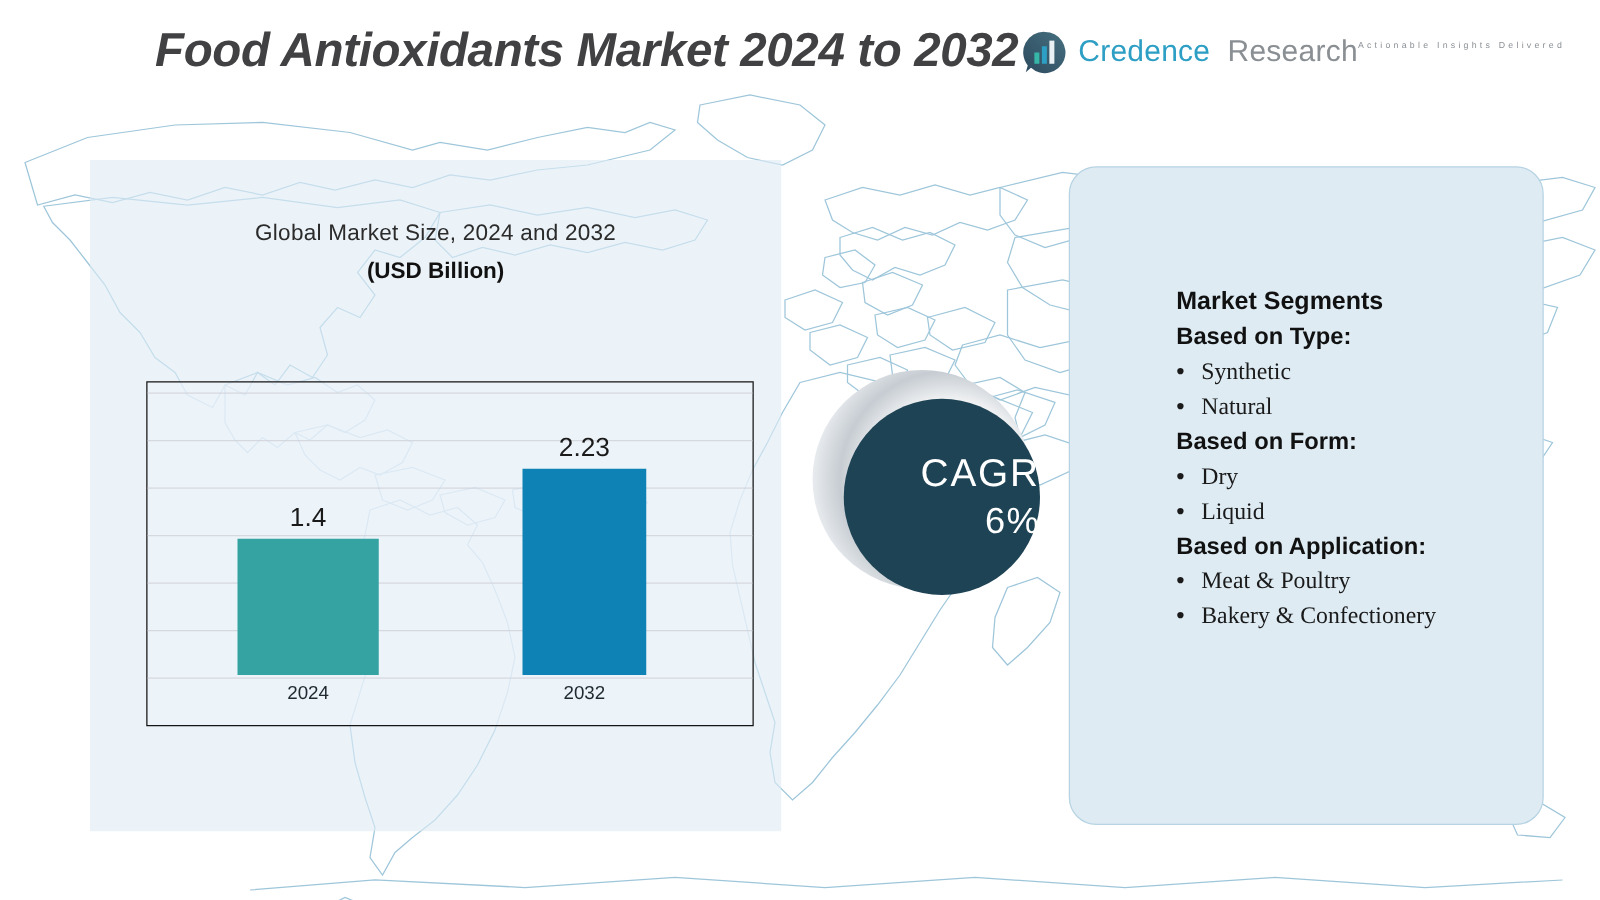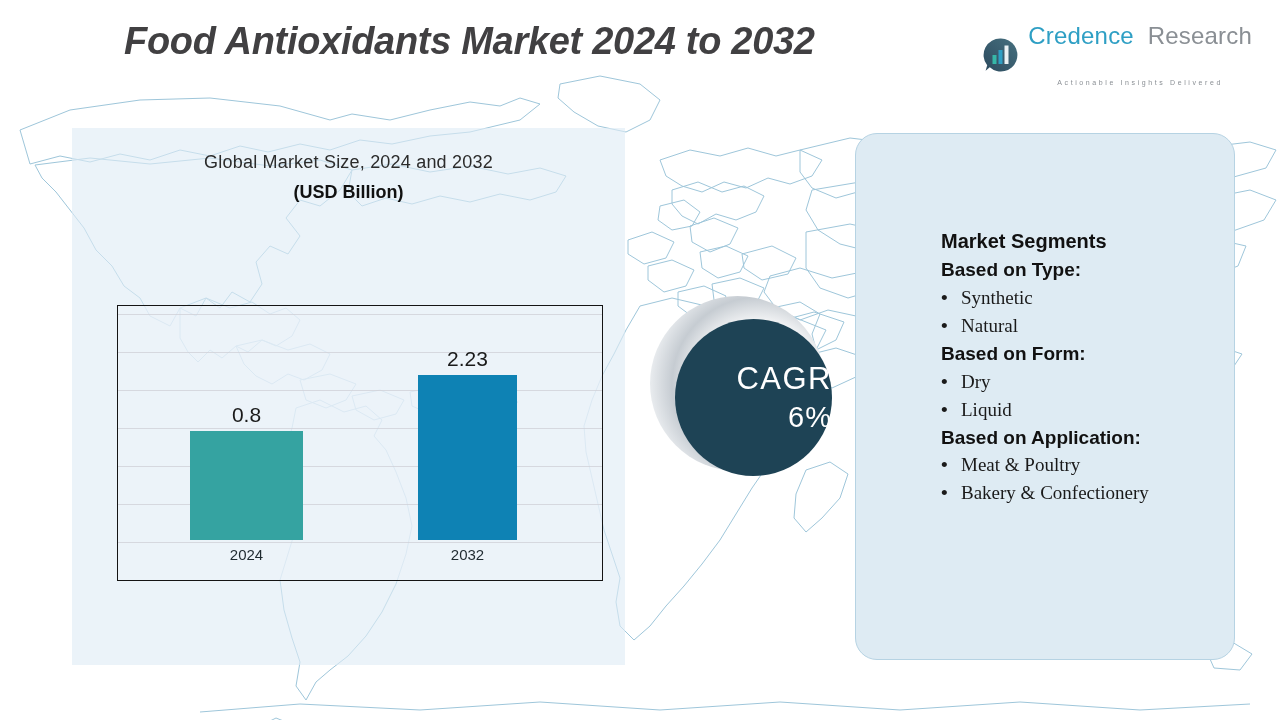--- a/index.html
+++ b/index.html
@@ -23,37 +23,37 @@
     position:absolute;left:112px;top:20px;
     font-size:38px;font-weight:bold;font-style:italic;
     color:#414042;letter-spacing:-0.3px;white-space:nowrap;
     z-index:6;
     margin-left:12px;
   }
 
   
   #logo{position:absolute;right:28px;top:24px;display:flex;align-items:center;gap:9px;z-index:7;}
   #logo-mark{width:36px;height:36px;flex:0 0 36px;}
-  #logo-text{display:flex;flex-direction:column;line-height:1;gap:28px;}
+  #logo-text{display:flex;flex-direction:row;line-height:1;}
   #logo-words{font-size:24px;letter-spacing:0.2px;white-space:nowrap;}
   #logo-words .w1{color:#2e9fc4;}
   #logo-words .w2{color:#8a8f94;}
   #logo-tag{
     font-size:7px;color:#8a8f94;letter-spacing:2.6px;
     margin-top:3px;white-space:nowrap;text-align:center;
   }
 
   
   #left-panel{
     position:absolute;left:72px;top:128px;width:553px;height:537px;
     background:rgba(222,235,245,0.62);
     z-index:1;
   }
   #chart-heading{
-    position:absolute;left:72px;top:152px;width:553px;text-align:center;z-index:3;
+    position:absolute;left:72px;top:176px;width:553px;text-align:center;z-index:3;
   }
   #chart-heading .line1{font-size:18px;color:#2b2b2b;letter-spacing:0.2px;}
   #chart-heading .line2{font-size:18px;font-weight:bold;color:#111;margin-top:9px;}
 
   
   #chart-box{
     position:absolute;left:117px;top:305px;width:486px;height:276px;
     border:1.6px solid #141414;
     background:rgba(236,243,250,0.55);
     box-sizing:border-box;z-index:3;
@@ -205,21 +205,21 @@
         <div class="gl" style="top: 46px;"></div>
         <div class="gl" style="top: 84px;"></div>
         <div class="gl" style="top: 122px;"></div>
         <div class="gl" style="top: 160px;"></div>
         <div class="gl" style="top: 198px;"></div>
         <div class="gl" style="top: 236px;"></div>
       </div>
     <div id="plot">
         <div class="bar" style="left: 72px; width: 113px; height: 109px;">
           <div class="bar-rect" style="height: 109px; background: rgb(53, 163, 161);"></div>
-          <div class="bar-value">0.8</div>
+          <div class="bar-value">1.4</div>
           <div class="bar-label">2024</div>
         </div>
         <div class="bar" style="left: 300px; width: 99px; height: 164.729px;">
           <div class="bar-rect" style="height: 164.729px; background: rgb(14, 130, 180);"></div>
           <div class="bar-value">2.23</div>
           <div class="bar-label">2032</div>
         </div>
       </div>
   </div>
 

